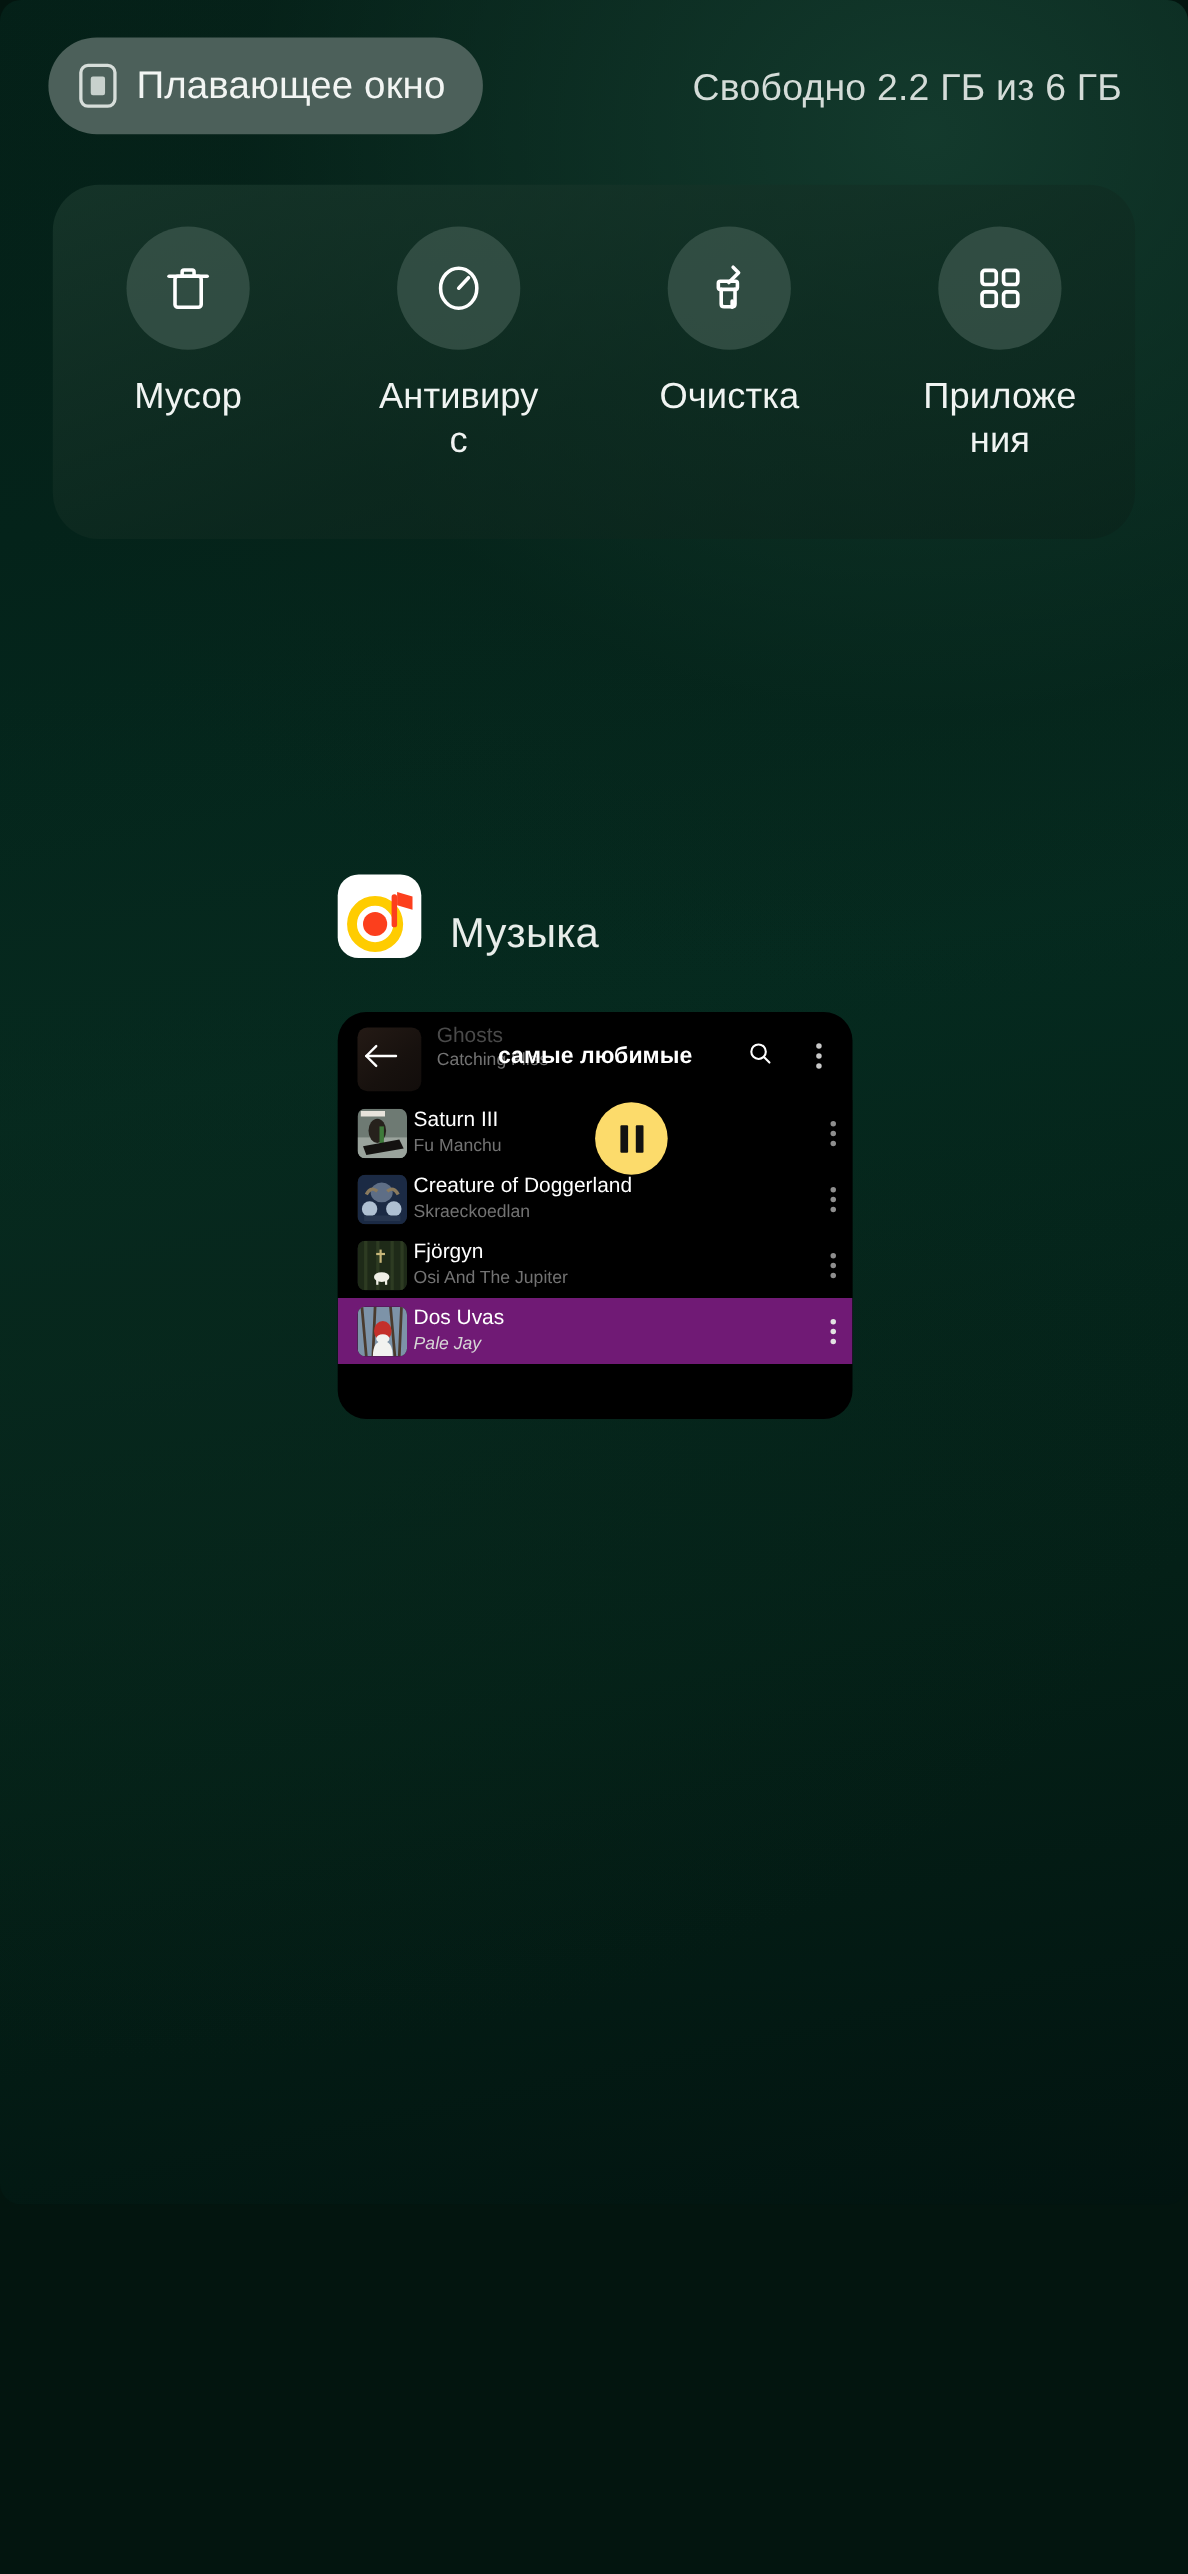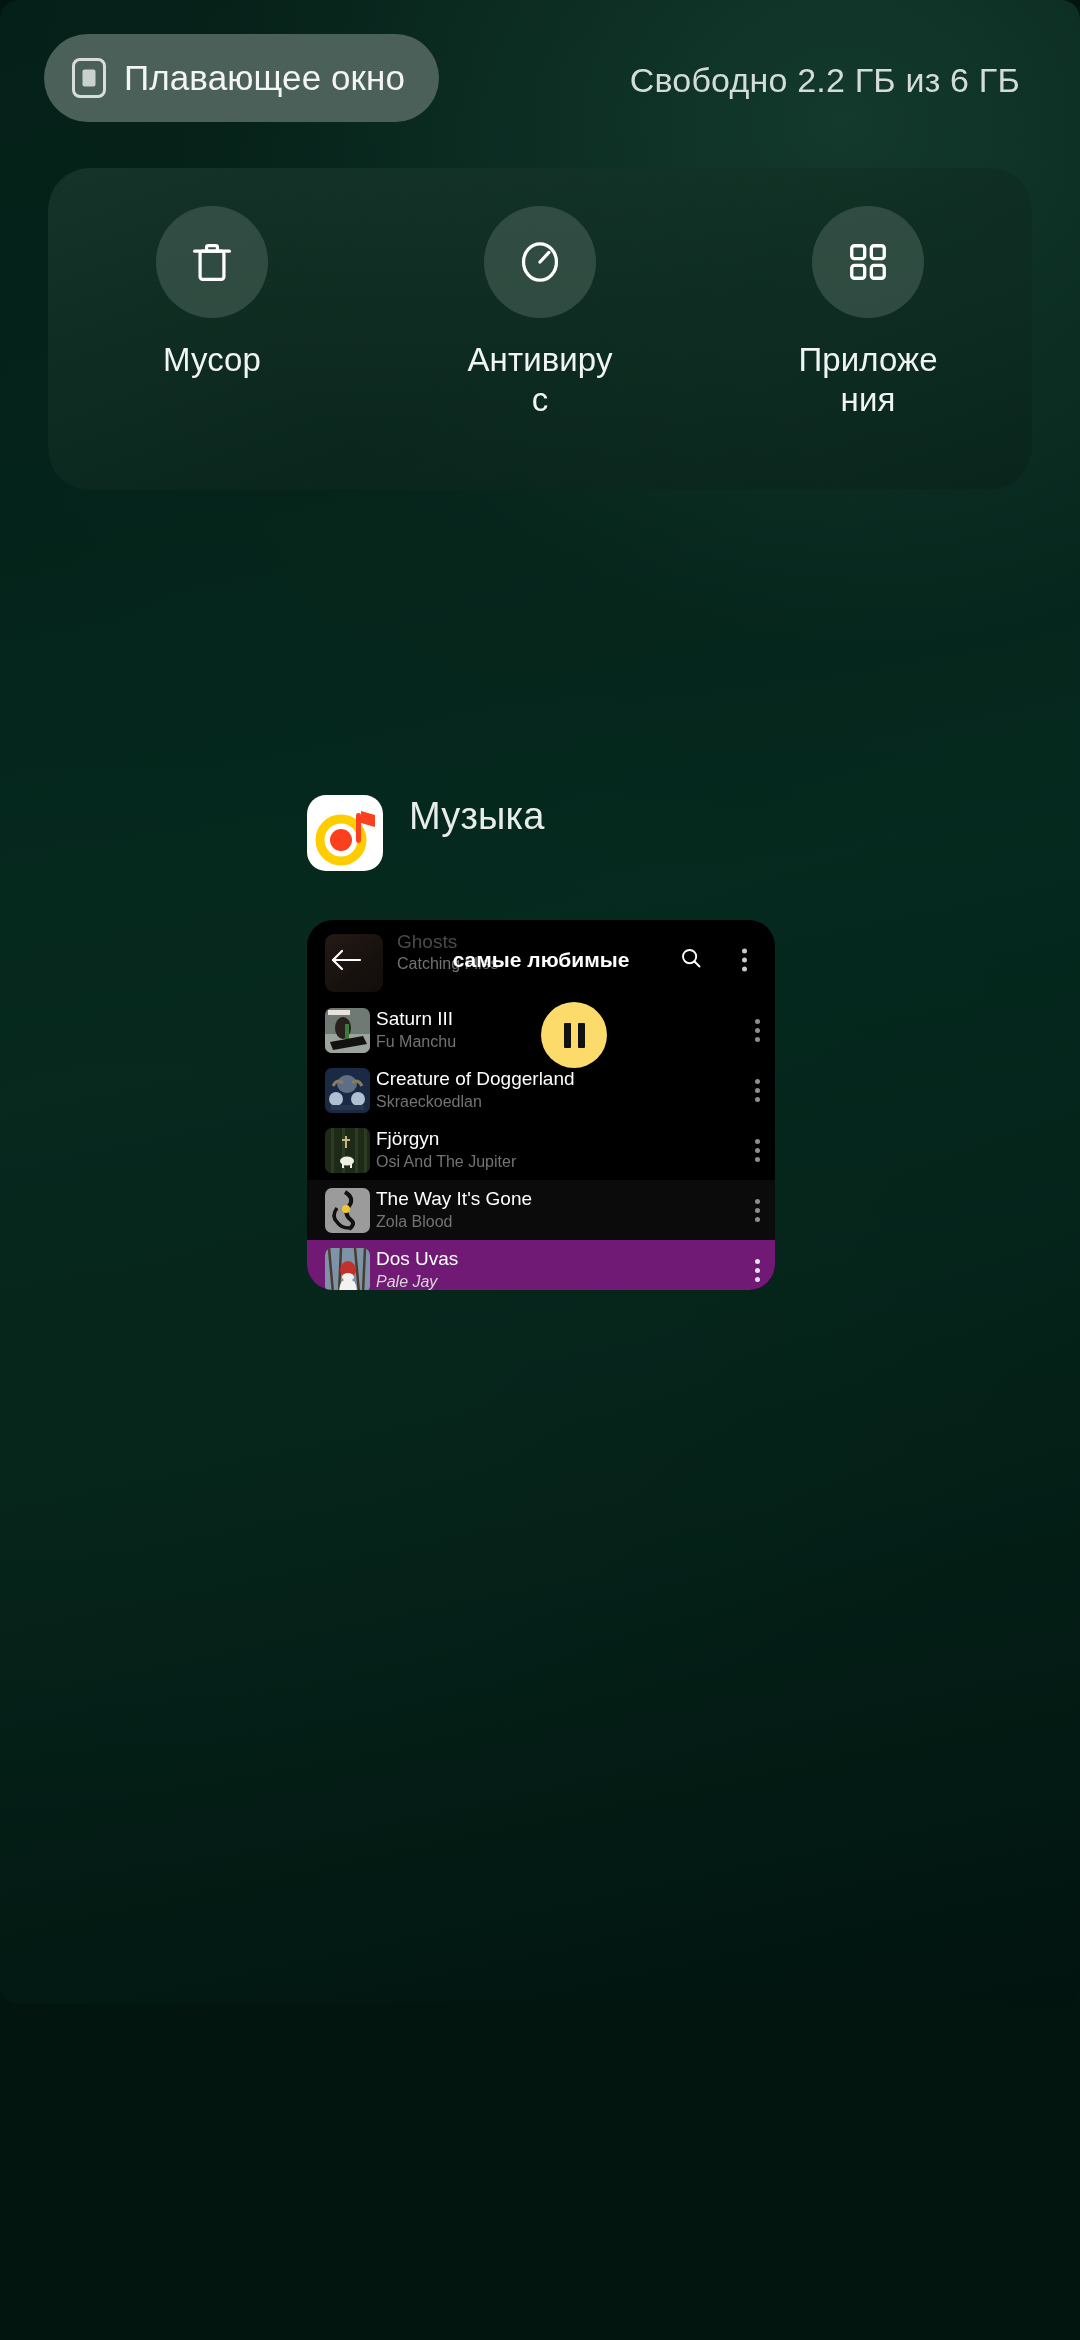--- a/index.html
+++ b/index.html
@@ -71,21 +71,21 @@
   }
   .qa-circle svg { display:block; }
   .qa-label {
     font-size:33px; color:#F0F4F2; line-height:1.22; text-align:center;
     max-width:148px; word-break:break-word; letter-spacing:0.1px;
   }
 
   
   .app-head {
     position:absolute; left:307px; top:795px;
-    display:flex; align-items:flex-start; gap:26px;
+    display:flex; align-items:flex-end; gap:26px;
   }
   .app-icon {
     width:76px; height:76px; border-radius:19px;
     background:#FFFFFF; position:relative; overflow:hidden;
     flex:0 0 auto;
   }
   .app-title { font-size:38px; color:#E8EDEA; letter-spacing:0.2px; }
 
   .app-card {
     position:absolute; left:307px; top:920px;
@@ -207,20 +207,31 @@
       <div class="qa-item">
         <div class="qa-circle">
           <svg width="52" height="52" viewBox="0 0 24 24" fill="none" stroke="#FFFFFF" stroke-width="1.5" stroke-linecap="round" stroke-linejoin="round">
             <ellipse cx="12" cy="12" rx="7.6" ry="8.4"></ellipse>
             <path d="M12 12l4.1-4.4"></path>
           </svg>
         </div>
         <div class="qa-label">Антивирус</div>
       </div>
 
+      <div class="qa-item">
+        <div class="qa-circle">
+          <svg width="52" height="52" viewBox="0 0 24 24" fill="none" stroke="#FFFFFF" stroke-width="1.5" stroke-linecap="round" stroke-linejoin="round">
+            <path d="M13.6 3.2l2.3 2.3-4.1 4.1"></path>
+            <rect x="7.4" y="9.1" width="8" height="3.4" rx="0.8"></rect>
+            <path d="M8.6 12.5v6.1c0 .7.5 1.2 1.2 1.2h3.4c.7 0 1.2-.5 1.2-1.2v-6.1"></path>
+            <path d="M13.2 20v-2.6"></path>
+          </svg>
+        </div>
+        <div class="qa-label">Очистка</div>
+      </div>
 
       <div class="qa-item">
         <div class="qa-circle">
           <svg width="50" height="50" viewBox="0 0 24 24" fill="none" stroke="#FFFFFF" stroke-width="1.6" stroke-linejoin="round">
             <rect x="4.2" y="4.2" width="6.2" height="6.2" rx="1.3"></rect>
             <rect x="13.6" y="4.2" width="6.2" height="6.2" rx="1.3"></rect>
             <rect x="4.2" y="13.6" width="6.2" height="6.2" rx="1.3"></rect>
             <rect x="13.6" y="13.6" width="6.2" height="6.2" rx="1.3"></rect>
           </svg>
         </div>
@@ -341,39 +352,20 @@
             <div class="t-name">Fjörgyn</div>
             <div class="t-artist">Osi And The Jupiter</div>
           </div>
           <div class="t-more">
               <i></i>
               <i></i>
               <i></i>
             </div>
         </div>
 
-        <div class="track alt">
-          <div class="t-art">
-            <svg viewBox="0 0 45 45" preserveAspectRatio="xMidYMid slice">
-              <rect width="45" height="45" fill="#9B9B9B"></rect>
-              <path d="M20 4 q10 6 4 14 q-6 8 2 14 q5 4 -2 9" stroke="#111" stroke-width="4" fill="none"></path>
-              <path d="M12 20 q-6 8 0 14 q4 6 12 6" stroke="#111" stroke-width="3.5" fill="none"></path>
-              <circle cx="21" cy="21" r="4" fill="#F4C430"></circle>
-            </svg>
-          </div>
-          <div class="t-text">
-            <div class="t-name">The Way It's Gone</div>
-            <div class="t-artist">Zola Blood</div>
-          </div>
-          <div class="t-more">
-              <i></i>
-              <i></i>
-              <i></i>
-            </div>
-        </div>
 
         <div class="track sel">
           <div class="t-art">
             <svg viewBox="0 0 45 45" preserveAspectRatio="xMidYMid slice">
               <rect width="45" height="45" fill="#7D93A8"></rect>
               <path d="M4 0 L8 45 M16 0 L14 45 M30 0 L34 45 M40 0 L38 45" stroke="#4A3B2E" stroke-width="2.5"></path>
               <path d="M14 45 q0 -14 9 -14 q9 0 9 14 Z" fill="#F2F2F0"></path>
               <ellipse cx="23" cy="22" rx="8" ry="9" fill="#C4302B"></ellipse>
               <ellipse cx="23" cy="29" rx="6" ry="4" fill="#F2F2F0"></ellipse>
             </svg>

